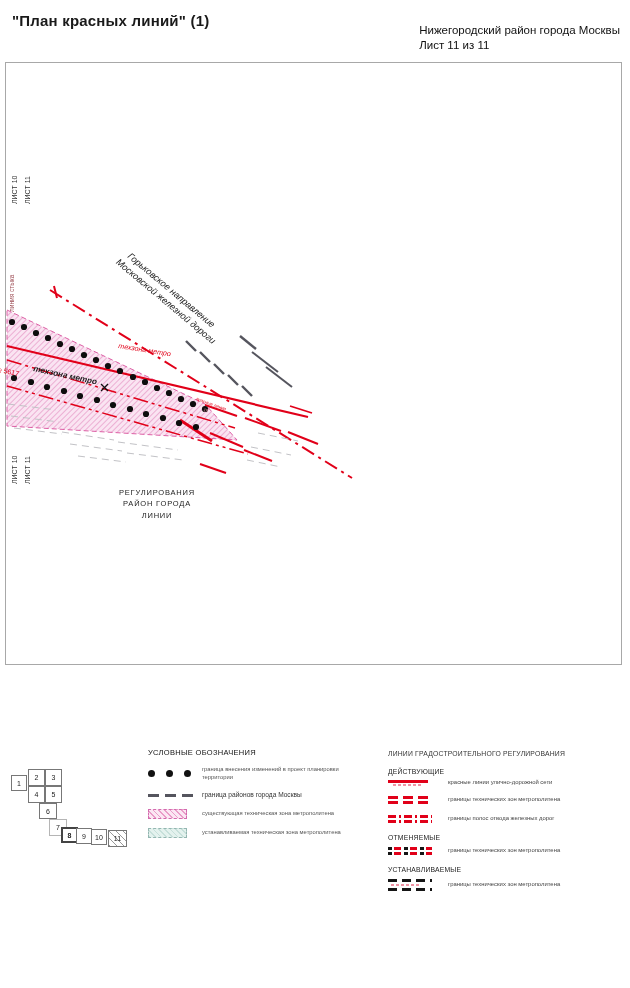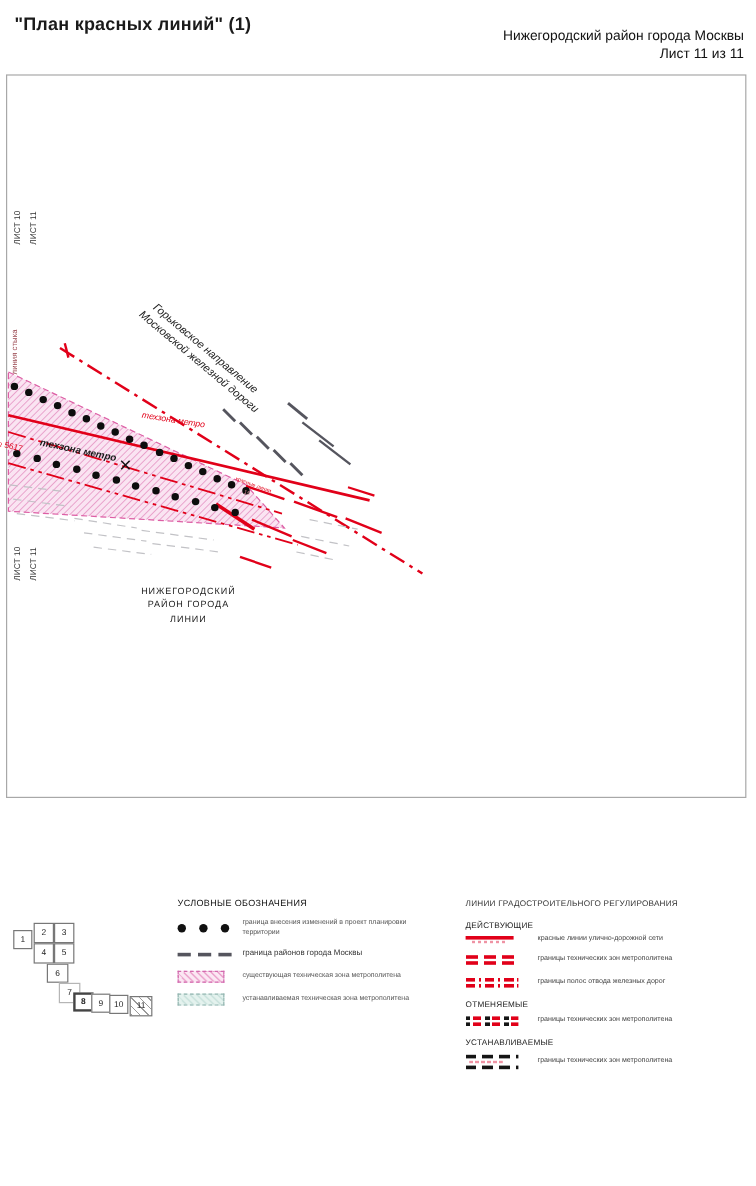--- a/index.html
+++ b/index.html
@@ -1,20 +1,20 @@
 <!DOCTYPE html>
 <html><head>
 <meta charset="utf-8">
 <style>
   html,body{margin:0;padding:0;background:#fff;}
   body{width:630px;height:988px;position:relative;font-family:"Liberation Sans",sans-serif;color:#1a1a1a;overflow:hidden;}
   .abs{position:absolute;}
   
   .title{left:12px;top:12px;font-size:15px;font-weight:bold;letter-spacing:.2px;}
-  .hdr-right{right:10px;top:23px;text-align:right;font-size:11.5px;line-height:1.32;color:#111;}
+  .hdr-right{right:10px;top:23px;text-align:left;font-size:11.5px;line-height:1.32;color:#111;}
   
   .frame{left:5px;top:62px;width:615px;height:601px;border:1px solid #a8a8a8;background:#fff;}
   svg.map{left:0;top:0;pointer-events:none;}
   
   .district{left:98px;top:487px;width:118px;text-align:center;font-size:7.5px;letter-spacing:.8px;line-height:1.5;color:#222;}
   
   .idx-box{position:absolute;border:1px solid #777;background:#fff;display:flex;align-items:center;justify-content:center;font-size:7px;color:#222;box-sizing:border-box;}
   .idx-bold{border:2px solid #444;font-weight:bold;}
   .idx-light{border:1px solid #b5b5b5;}
   .idx-hatch{background:repeating-linear-gradient(45deg,#9a9a9a 0 1px,transparent 1px 5px),#fff;}
@@ -157,21 +157,21 @@
     </g>
     <text transform="translate(118,348) rotate(9)" font-size="7.2" font-style="italic" fill="#e10019">техзона метро</text>
     <text transform="translate(33,371) rotate(12)" font-size="8.2" font-style="italic" font-weight="600" fill="#1a1a1a">техзона метро</text>
     <text transform="translate(-6,371) rotate(12)" font-size="7" fill="#e10019">№ 5617</text>
     <text transform="translate(196,400) rotate(20)" font-size="4.5" fill="#e10019">красные линии</text>
     <text transform="translate(203,411) rotate(20)" font-size="4.5" fill="#d98a9a">15</text>
   </g>
 </svg>
 
 <div class="abs district">
-  <div>НИЖЕГОРОДСКИЙ</div>
+  <div>РЕГУЛИРОВАНИЯ</div>
   <div>РАЙОН ГОРОДА</div>
   <div>ЛИНИИ</div>
 </div>
 
 <div>
   <div class="idx-box" style="left:11px;top:775px;width:16px;height:16px;">
       <span>1</span>
     </div>
   <div class="idx-box" style="left:28px;top:769px;width:17px;height:17px;">
       <span>2</span>

